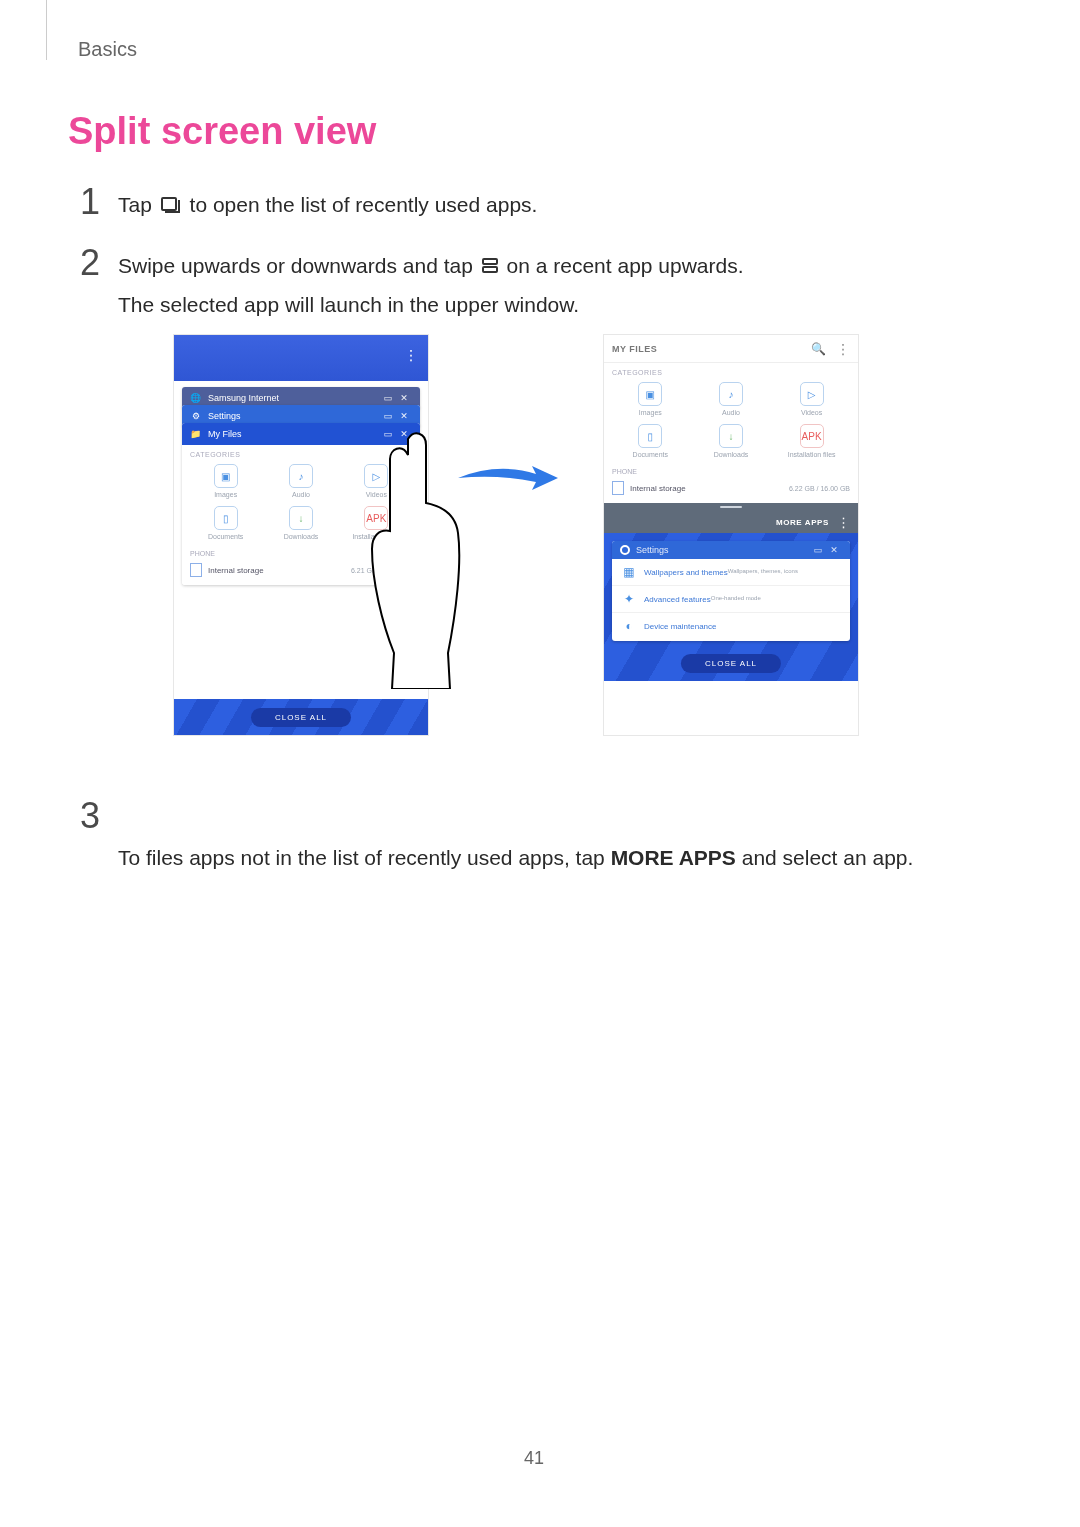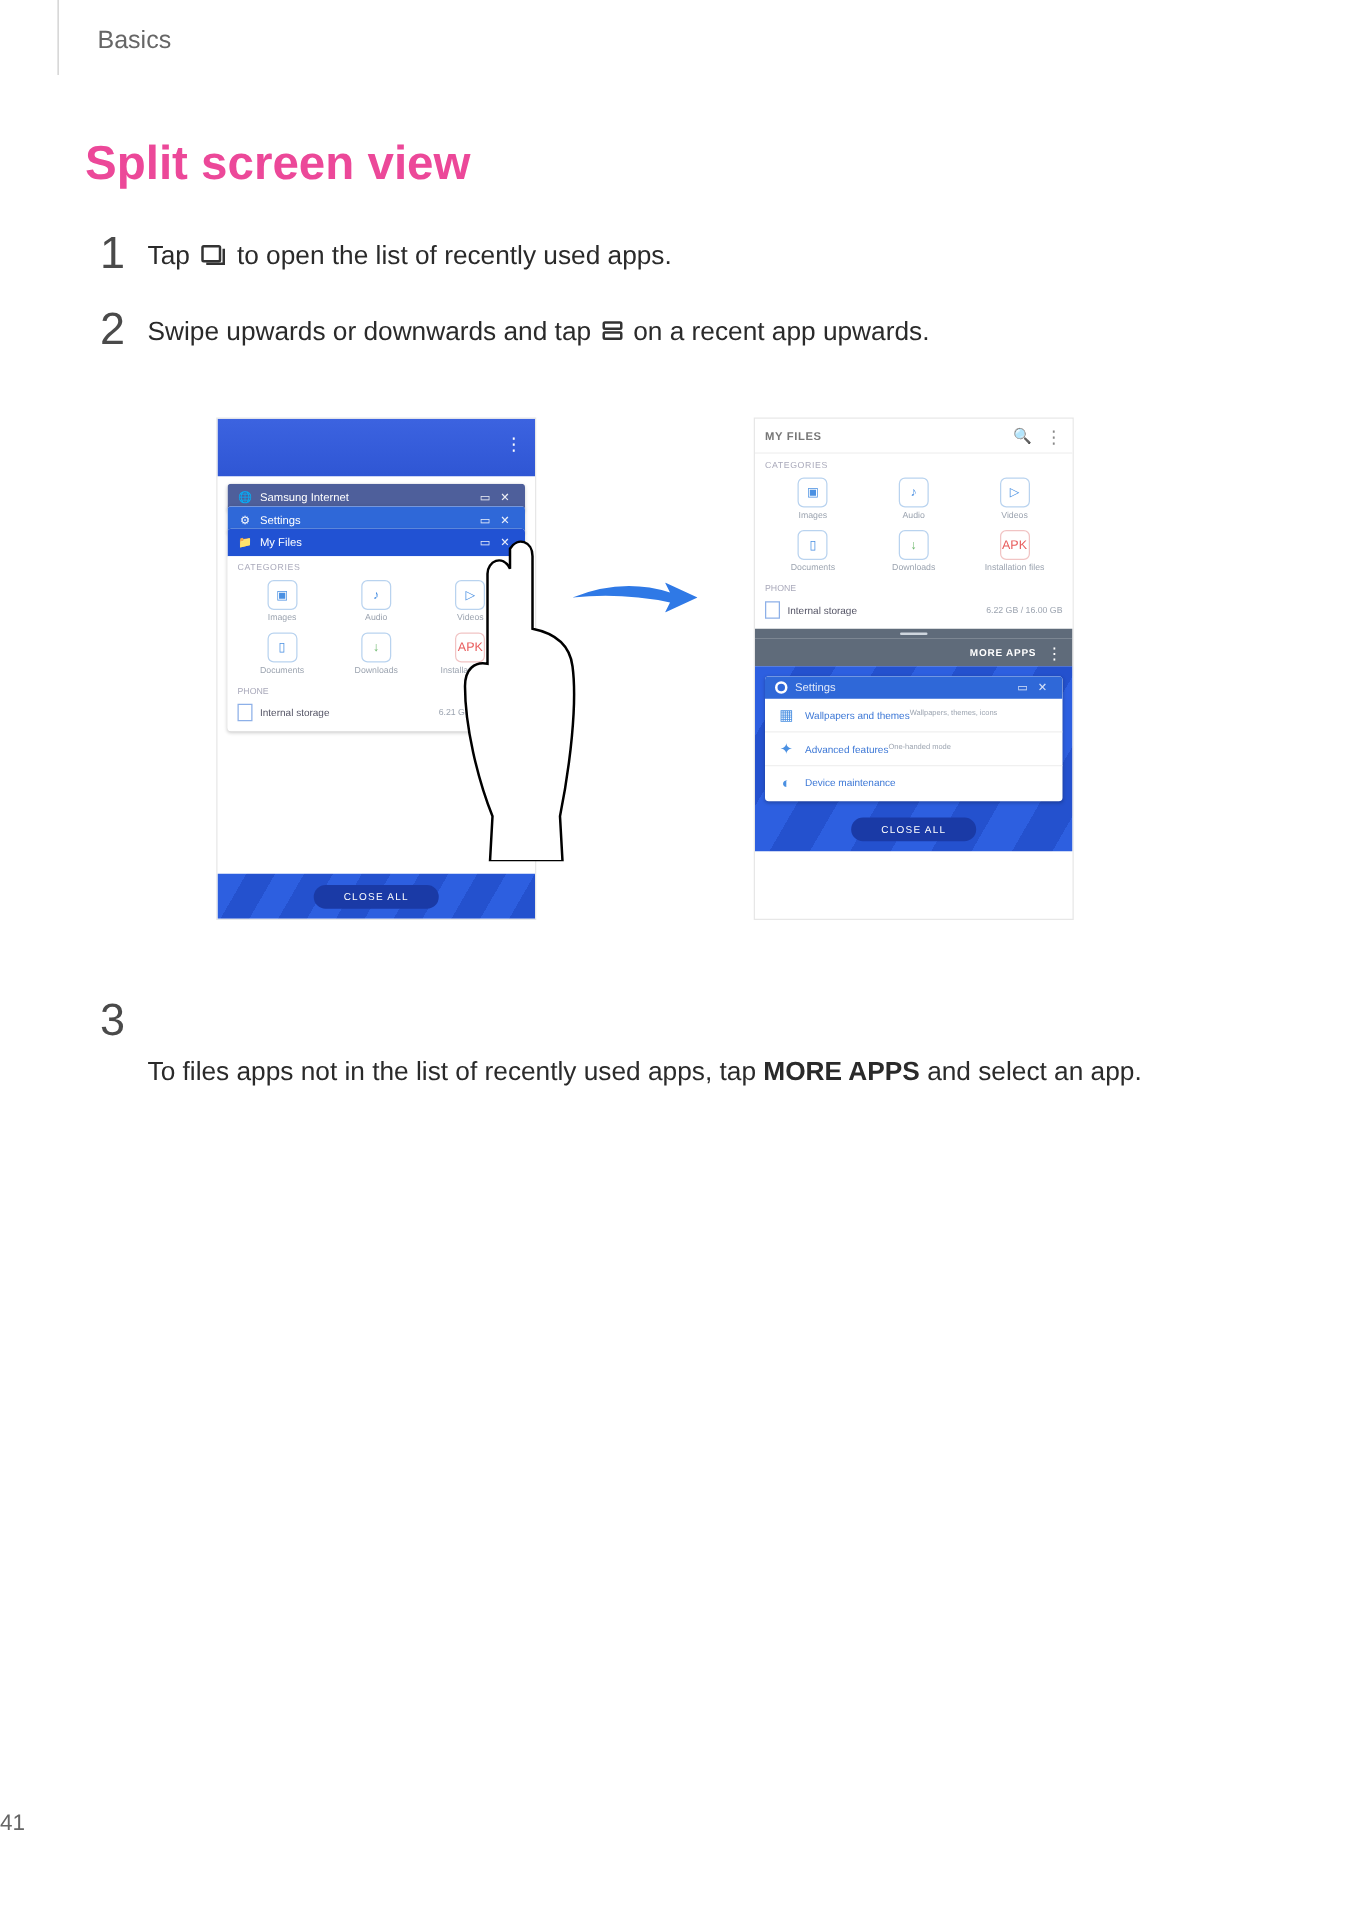--- a/index.html
+++ b/index.html
@@ -15,21 +15,21 @@
     position: absolute;
     left: 46px;
     top: 0;
     width: 1px;
     height: 60px;
     background: #ccc;
   }
   .breadcrumb {
     position: absolute;
     left: 78px;
-    top: 21px;
+    top: 38px;
     font-size: 20px;
     color: #666;
   }
   .heading {
     position: absolute;
     left: 68px;
     top: 110px;
     color: #ec4899;
     font-size: 38px;
     font-weight: 600;
@@ -274,20 +274,21 @@
     position: absolute;
     left: 80px;
     top: 778px;
     width: 900px;
   }
 
   .page-num {
     position: absolute;
     bottom: 58px;
     left: 0; right: 12px;
+    text-align: center;
     font-size: 18px;
     color: #666;
   }
 </style>
 </head>
 <body>
 
 <div class="page-margin-left"></div>
 <div class="breadcrumb">Basics</div>
 <div class="heading">Split screen view</div>
@@ -313,20 +314,21 @@
     <div class="step-body">
       <span>Swipe upwards or downwards and tap </span>
       <span class="inline-icon-split">
         <svg width="18" height="18" fill="none" stroke="#333" stroke-width="2">
           <rect x="2" y="2" width="14" height="5" rx="1"></rect>
           <rect x="2" y="10" width="14" height="5" rx="1"></rect>
         </svg>
       </span>
       <span> on a recent app upwards.</span>
       <br>
+      <span>The selected app will launch in the upper window.</span>
     </div>
   </div>
 </div>
 
 <div class="illus">
 
   <div class="phone-shot left">
     <div class="blue-bar">
       <span class="dots">⋮</span>
     </div>

